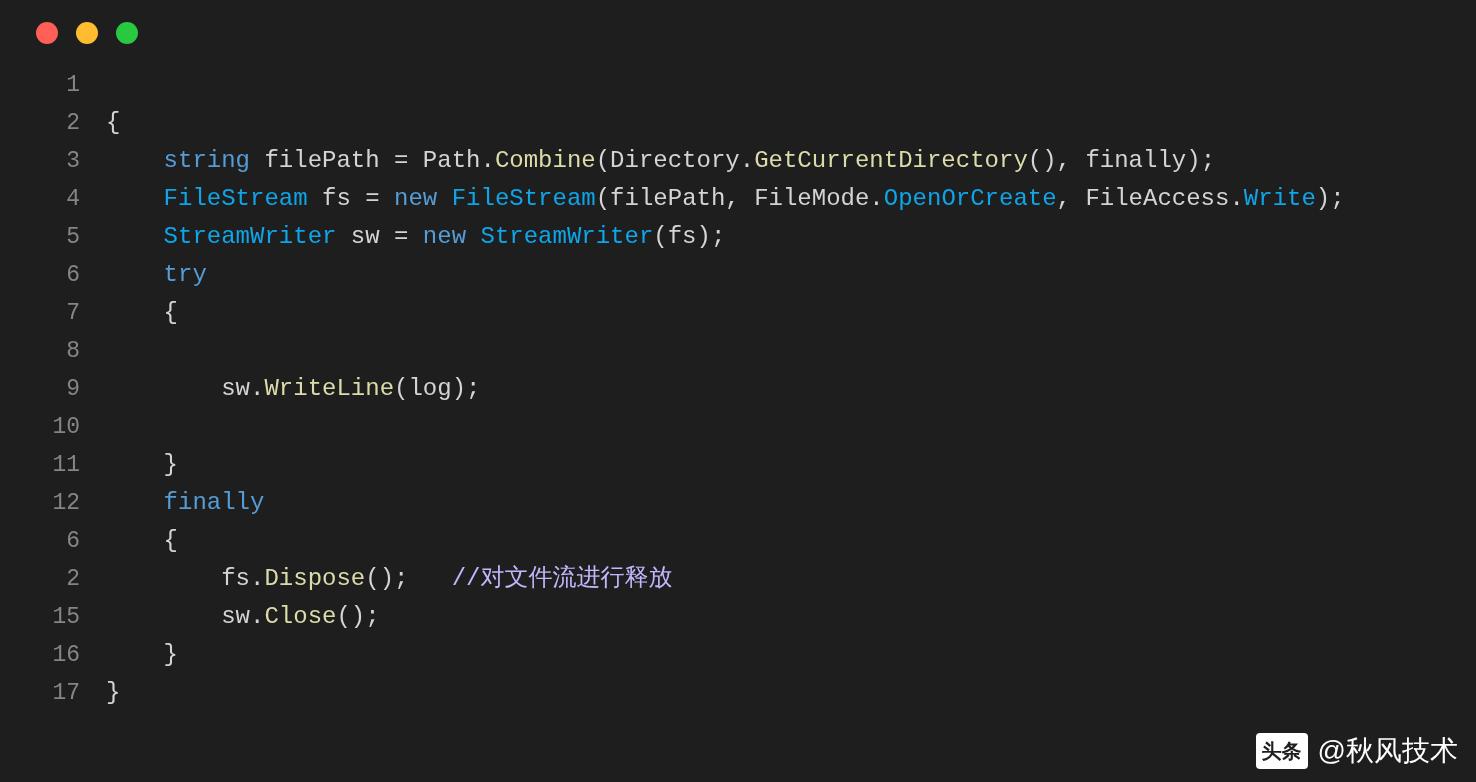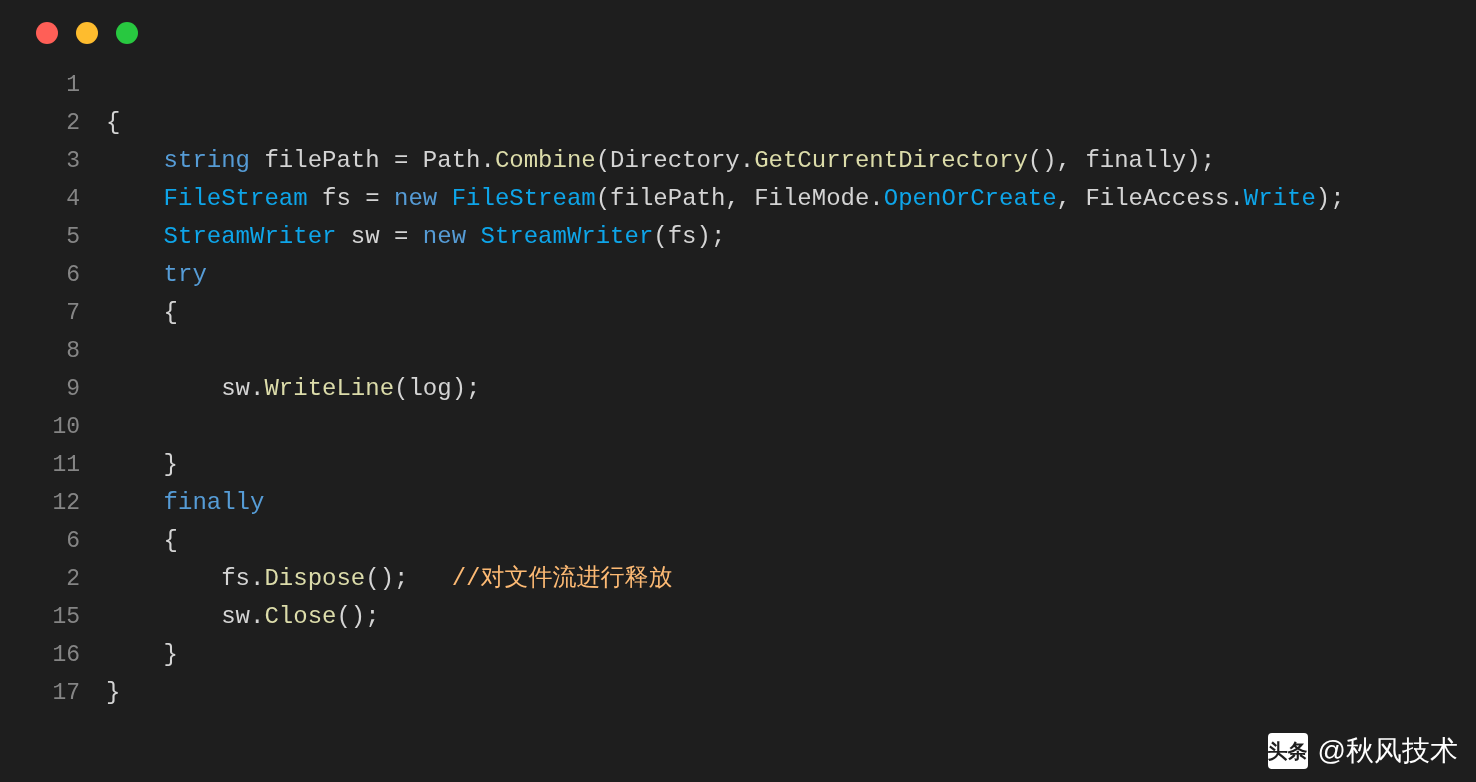--- a/index.html
+++ b/index.html
@@ -46,35 +46,35 @@
       user-select: none;
       font-size: 23px;
     }
     .code-content {
       color: #d4d4d4;
     }
     .kw-blue { color: #569cd6; }
     .kw-teal { color: #0ea5e9; }
     .kw-yellow { color: #dcdcaa; }
     .kw-orange { color: #0ea5e9; }
-    .kw-green { color: #fdba74; text-align: right; }
+    .kw-green { color: #c4b5fd; text-align: right; }
     .watermark {
       position: absolute;
       bottom: 12px;
       right: 18px;
       display: flex;
       align-items: center;
       gap: 10px;
       color: #ffffff;
       font-size: 28px;
       font-family: "Microsoft YaHei", sans-serif;
       font-weight: 500;
     }
     .watermark-icon {
-      width: 40px;
+      width: 52px;
       height: 36px;
       background: #ffffff;
       border-radius: 4px;
       display: flex;
       align-items: center;
       justify-content: center;
       color: #1e1e1e;
       font-size: 20px;
       font-weight: bold;
     }

